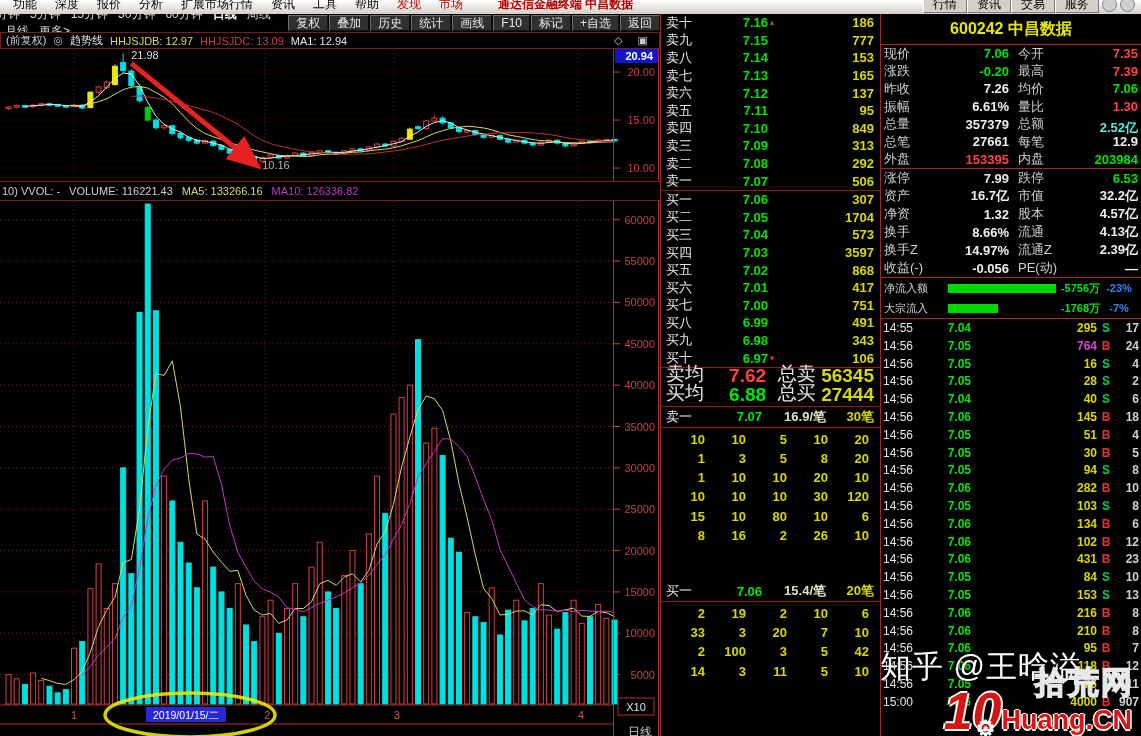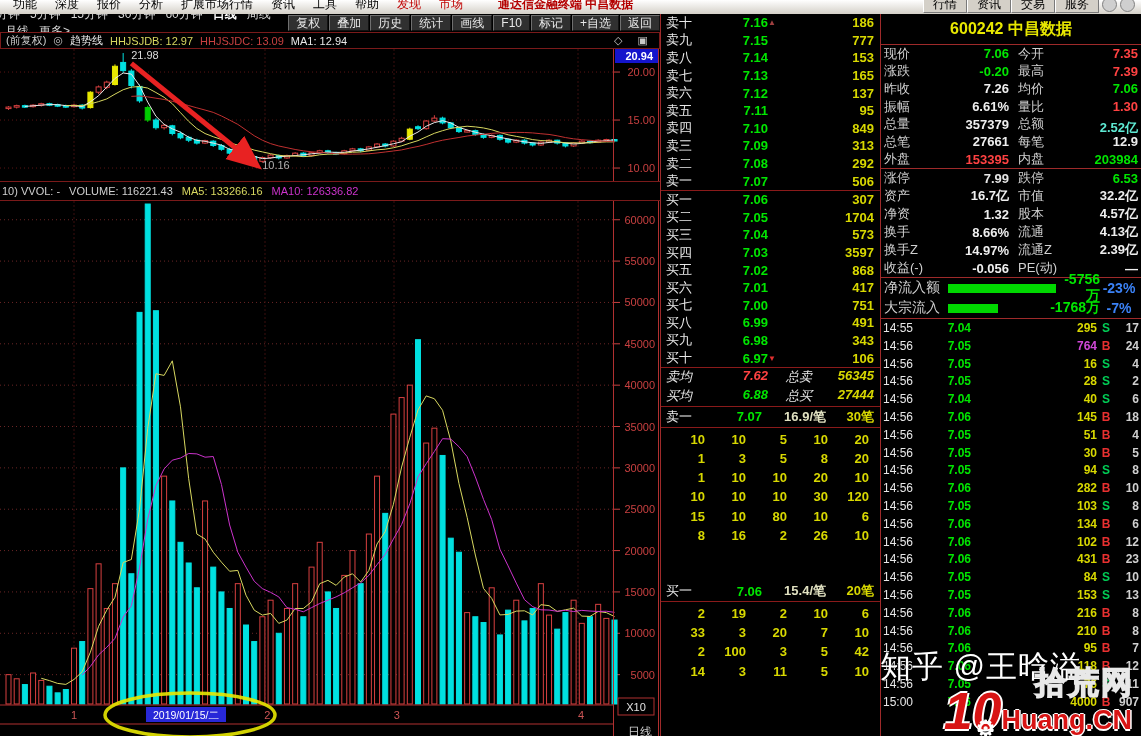--- a/index.html
+++ b/index.html
@@ -38,21 +38,21 @@
   .vh2{color:#d8d860;}
   .vh3{color:#cc33cc;}
   svg{display:block;}
   
   .ob-sec{border-bottom:1px solid #8a1a1a;}
   .ob-row{height:17.6px;display:flex;align-items:center;font-weight:700;font-size:13px;}
   .ob-label{width:46px;padding-left:5px;color:#e8e8e8;font-weight:400;}
   .ob-price{width:56px;text-align:right;color:#00e600;}
   .ob-arrow{width:10px;font-size:8px;}
   .ob-vol{flex:1;text-align:right;padding-right:6px;color:#d8d800;}
-  .avg-row{height:19px;display:flex;align-items:flex-start;font-weight:700;font-size:13px;font-style:italic;}
+  .avg-row{height:19px;display:flex;align-items:flex-end;font-weight:700;font-size:19px;}
   .avg-l{width:46px;padding-left:5px;color:#e8e8e8;font-weight:400;}
   .avg-p{width:56px;text-align:right;}
   .avg-l2{width:50px;text-align:center;color:#e8e8e8;font-weight:400;margin-left:6px;}
   .avg-v{flex:1;text-align:right;padding-right:6px;color:#d8d800;}
   .q-hdr{height:20px;display:flex;align-items:center;font-weight:700;font-size:13px;border-bottom:1px solid #8a1a1a;}
   .q-side{width:46px;padding-left:5px;color:#e8e8e8;font-weight:400;}
   .q-price{width:50px;text-align:right;color:#00e600;}
   .q-per{width:64px;text-align:right;color:#e0e0c0;}
   .q-deals{flex:1;text-align:right;padding-right:6px;color:#d8d800;}
   .q-grid{display:grid;grid-template-columns:repeat(5,1fr);padding:2px 4px 2px 10px;}
@@ -60,21 +60,21 @@
   .q-gap{height:34px;}
   
   .info-header{height:30px;display:flex;align-items:center;justify-content:center;color:#e8e800;font-size:16px;font-weight:700;border-bottom:1px solid #9e2a2a;}
   .info-row{height:17.6px;display:flex;align-items:center;font-size:13px;font-weight:700;padding:0 3px;}
   .info-row6{height:18px;}
   .il{width:52px;color:#d0d0d0;font-weight:400;white-space:nowrap;}
   .iv1{flex:1;text-align:right;white-space:nowrap;}
   .il2{width:50px;margin-left:9px;color:#d0d0d0;font-weight:400;white-space:nowrap;}
   .iv2{width:70px;text-align:right;white-space:nowrap;}
   .sec-border{border-top:1px solid #9e2a2a;}
-  .flow-row{height:20px;display:flex;align-items:center;font-size:14px;font-weight:700;padding:0 3px;}
+  .flow-row{height:20px;display:flex;align-items:center;font-size:11px;font-weight:700;padding:0 3px;}
   .fl{width:64px;color:#d0d0d0;font-weight:400;white-space:nowrap;}
   .fbar{height:9px;background:#00d800;}
   .fval{flex:1;text-align:right;color:#00e600;}
   .fpct{width:38px;text-align:center;color:#3b82f6;}
   
   .ticks{border-top:1px solid #9e2a2a;overflow:hidden;height:402px;}
   .tick-row{height:17.8px;display:flex;align-items:center;font-size:12px;font-weight:700;padding:0 2px;}
   .tk-t{width:42px;color:#e8e8e8;font-weight:400;}
   .tk-p{width:46px;text-align:right;color:#00e600;}
   .tk-v{flex:1;text-align:right;color:#d8d800;}

